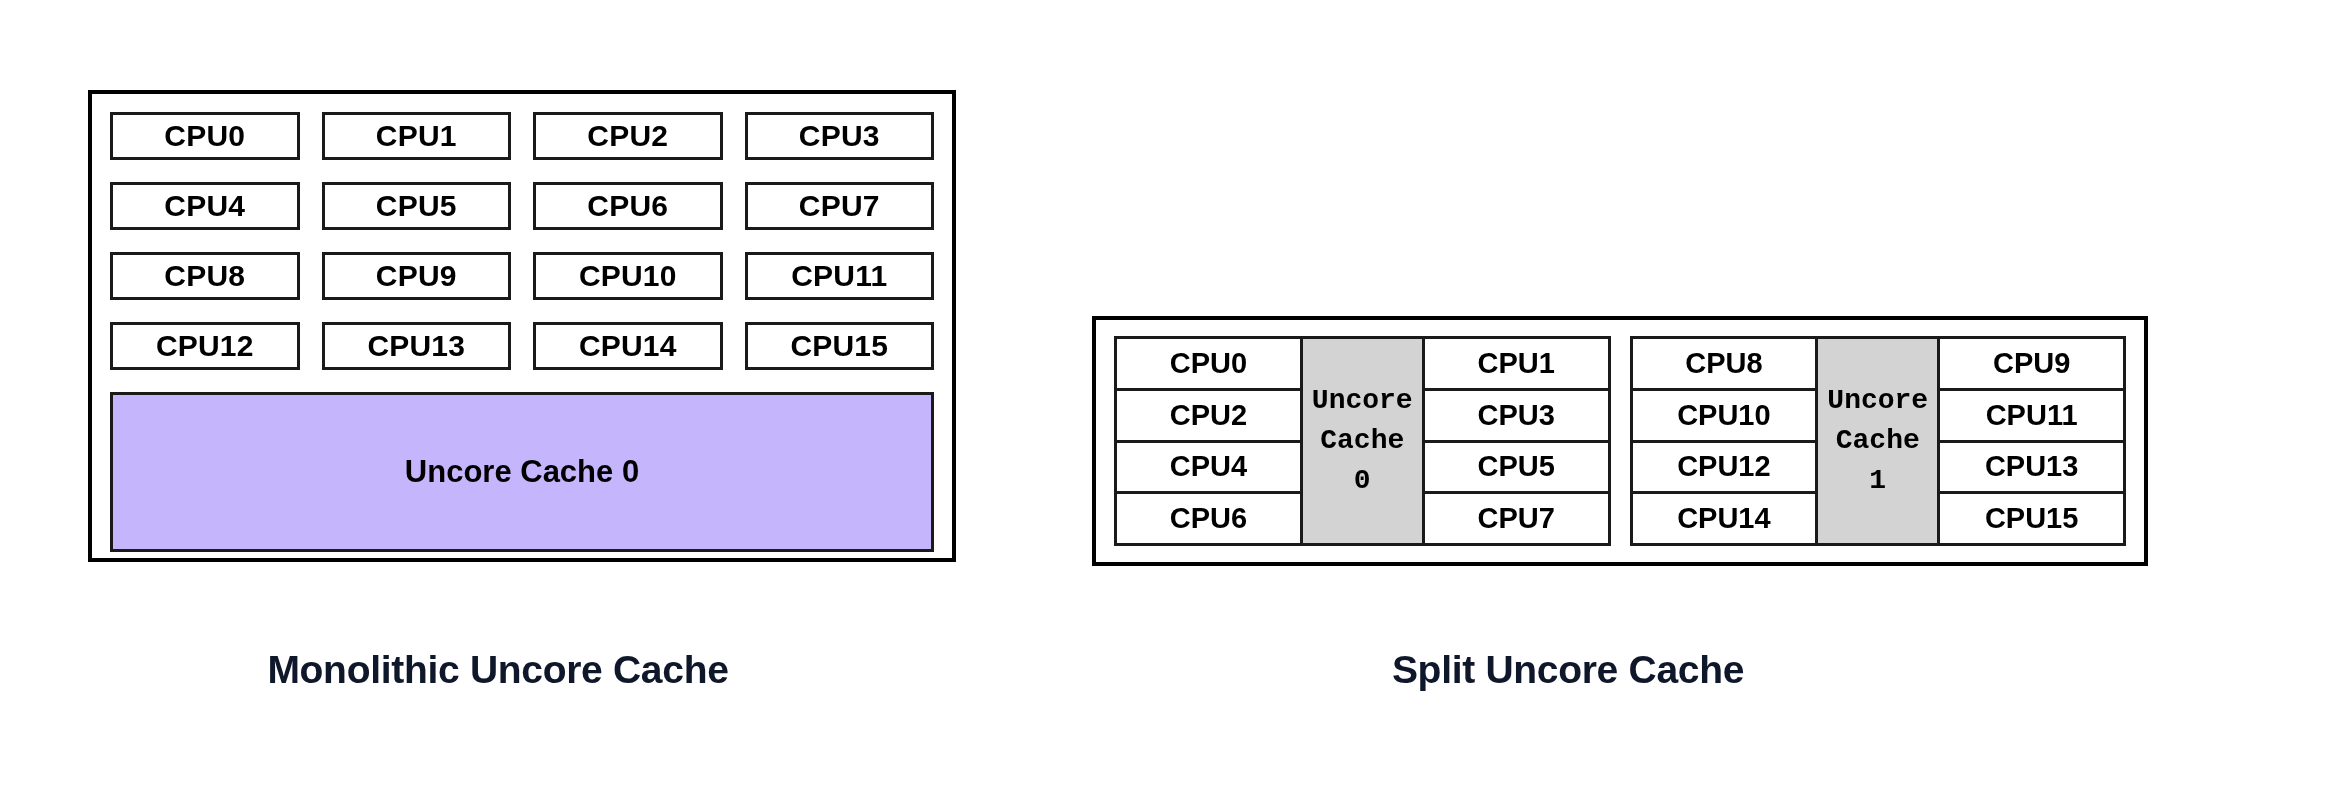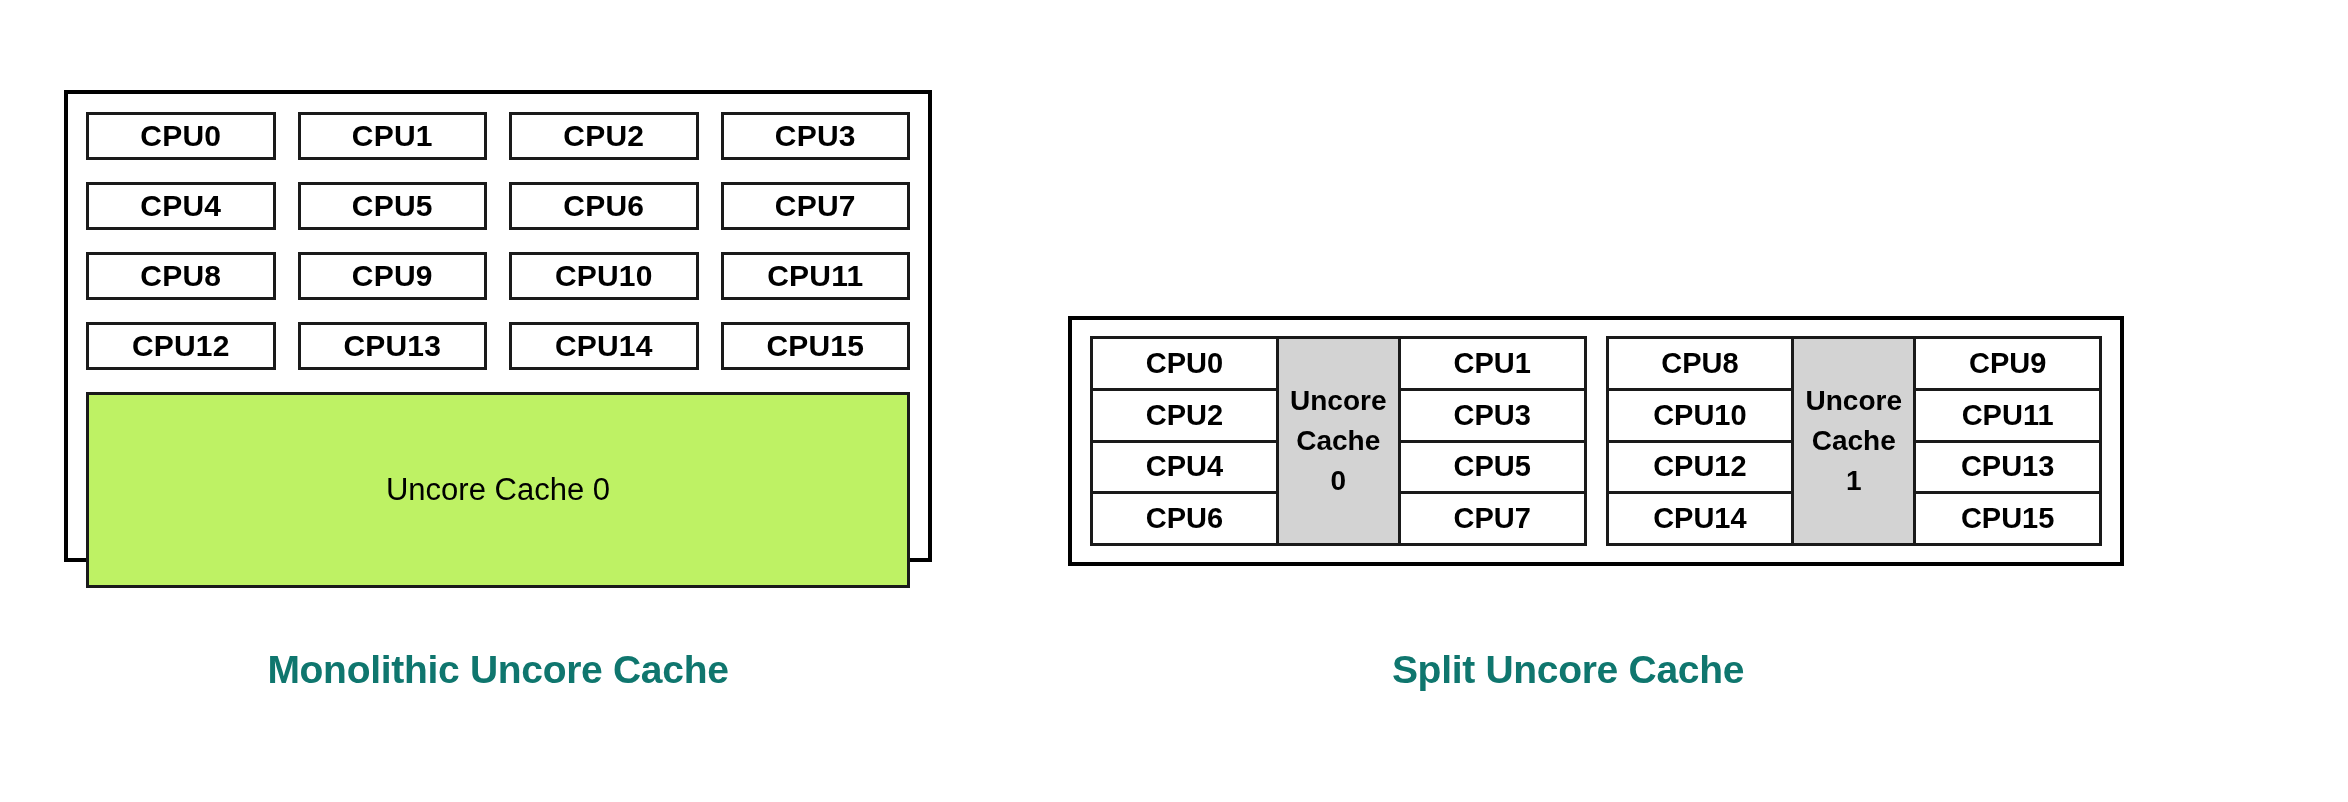--- a/index.html
+++ b/index.html
@@ -13,20 +13,21 @@
     height: 802px;
     position: relative;
     overflow: hidden;
     font-family: "Liberation Sans", "DejaVu Sans", sans-serif;
     color: #000000;
     -webkit-font-smoothing: antialiased;
   }
 
   .figure {
     position: absolute;
+    margin-left: 24px;
   }
 
   
   #monolithic-panel {
     left: 64px;
     top: 90px;
     width: 868px;
     height: 472px;
   }
 
@@ -59,28 +60,28 @@
     justify-content: center;
     font-size: 30px;
     font-weight: bold;
     letter-spacing: 0.2px;
     font-stretch: condensed;
   }
 
   .uncore-wide {
     box-sizing: border-box;
     margin-top: 22px;
-    height: 196px;
+    height: 160px;
     border: 3px solid #1a1a1a;
-    background: #bef264;
+    background: #c4b5fd;
     display: flex;
     align-items: center;
     justify-content: center;
     font-size: 31px;
-    font-weight: normal;
+    font-weight: bold;
     font-stretch: condensed;
   }
 
   
   #split-panel {
     left: 1068px;
     top: 316px;
     width: 1056px;
     height: 250px;
   }
@@ -132,32 +133,33 @@
     border-right: 3px solid #1a1a1a;
     display: flex;
     flex-direction: column;
     align-items: center;
     justify-content: center;
     font-size: 28px;
     font-weight: bold;
     font-stretch: condensed;
     line-height: 1.42;
     text-align: center;
+    font-family: Liberation Mono, monospace;
   }
   .uncore-column span { display: block; }
 
   
   .caption {
     position: absolute;
     font-size: 39px;
     font-weight: bold;
     font-stretch: condensed;
     letter-spacing: -0.3px;
     white-space: nowrap;
-    color: #0f766e;
+    color: #0f172a;
   }
   #monolithic-caption {
     left: 64px;
     top: 648px;
     width: 868px;
     text-align: center;
   }
   #split-caption {
     left: 1040px;
     top: 648px;

